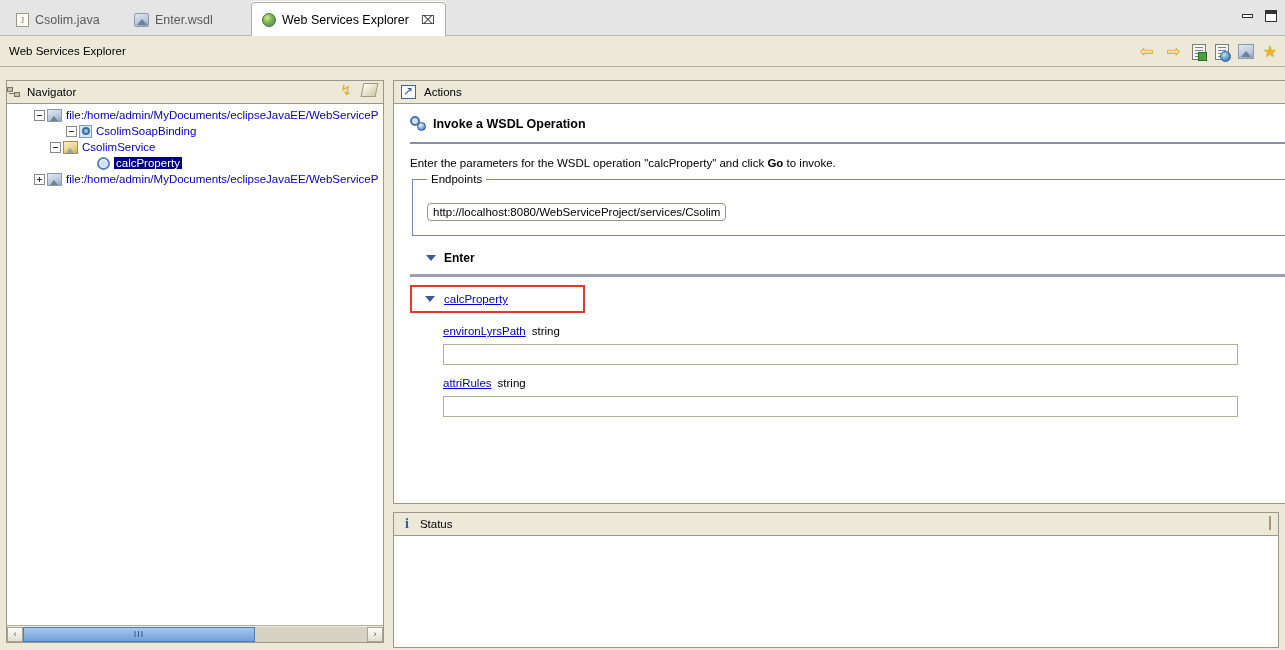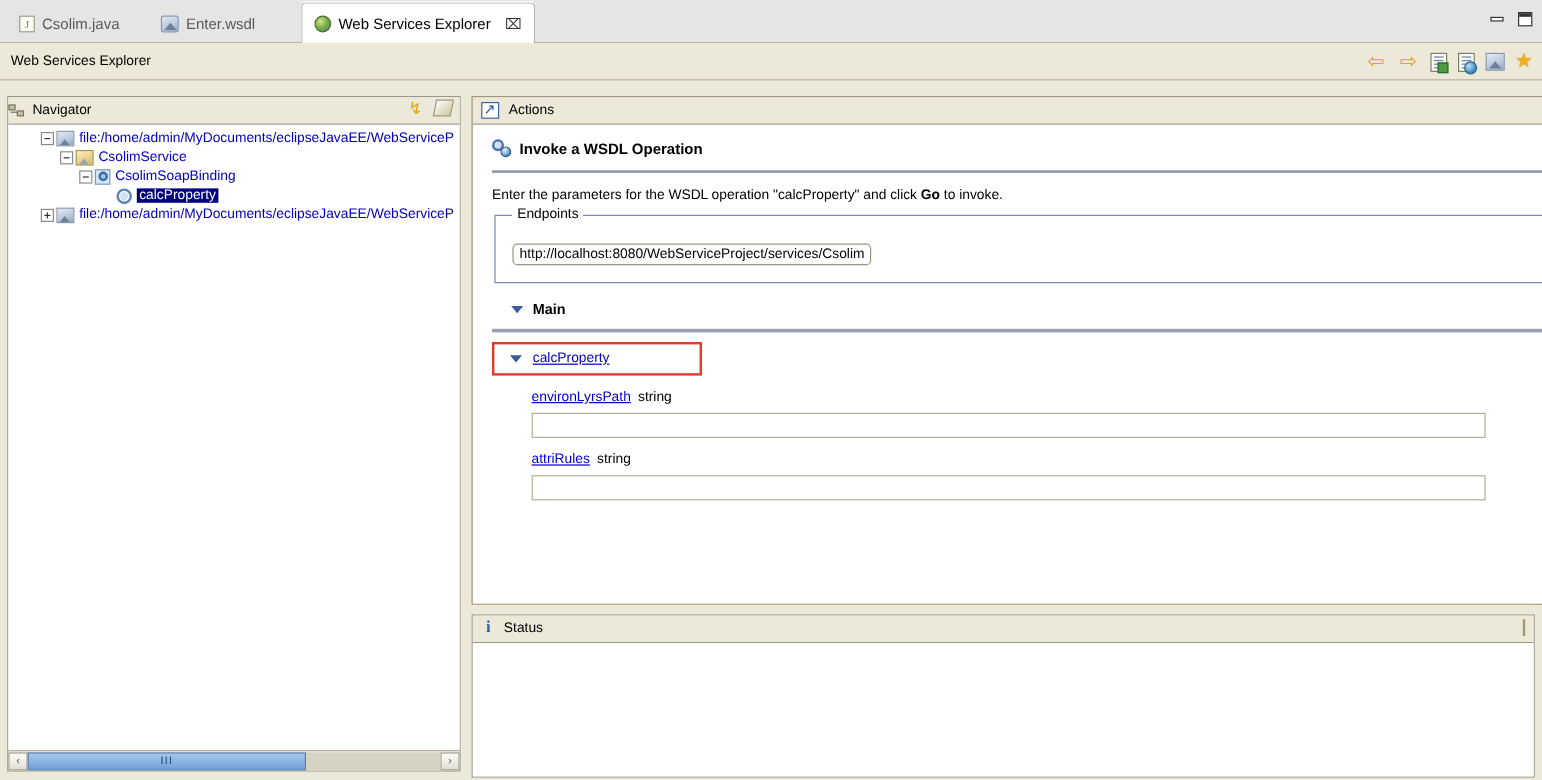--- a/index.html
+++ b/index.html
@@ -363,32 +363,32 @@
 
     <div class="treebody">
 
 
       <div class="trow" style="padding-left:27px;">
         <span class="twist"></span>
         <span class="ico-file"></span>
         <span class="tlabelx">file:/home/admin/MyDocuments/eclipseJavaEE/WebServiceP</span>
       </div>
 
-      <div class="trow" style="padding-left:43px;">
-        <span class="twist"></span>
-        <span class="ico-service"></span>
-        <span class="tlabelx">CsolimService</span>
-      </div>
-
       <div class="trow" style="padding-left:59px;">
         <span class="twist"></span>
         <span class="ico-binding">
             <i></i>
           </span>
         <span class="tlabelx">CsolimSoapBinding</span>
+      </div>
+
+      <div class="trow" style="padding-left:43px;">
+        <span class="twist"></span>
+        <span class="ico-service"></span>
+        <span class="tlabelx">CsolimService</span>
       </div>
 
       <div class="trow" style="padding-left:90px;">
         <span class="ico-gear"></span>
         <span class="tlabelx sel">calcProperty</span>
       </div>
 
       <div class="trow" style="padding-left:27px;">
         <span class="twist plus"></span>
         <span class="ico-file"></span>
@@ -435,21 +435,21 @@
           <span>Enter the parameters for the WSDL operation "calcProperty" and click </span><b>Go</b><span> to invoke.</span>
         </div>
 
         <fieldset class="fieldset-ep">
           <legend>Endpoints</legend>
           <span class="ep-value">http://localhost:8080/WebServiceProject/services/Csolim</span>
         </fieldset>
 
         <div class="sec-row">
           <span class="caret-down"></span>
-          <span class="sec-label">Main</span>
+          <span class="sec-label">Enter</span>
         </div>
         <div class="hr-gray"></div>
 
         <div class="op-box">
           <span class="caret-down"></span>
           <a class="op-link" href="#">calcProperty</a>
         </div>
 
         <div class="param">
           <div class="param-label">

